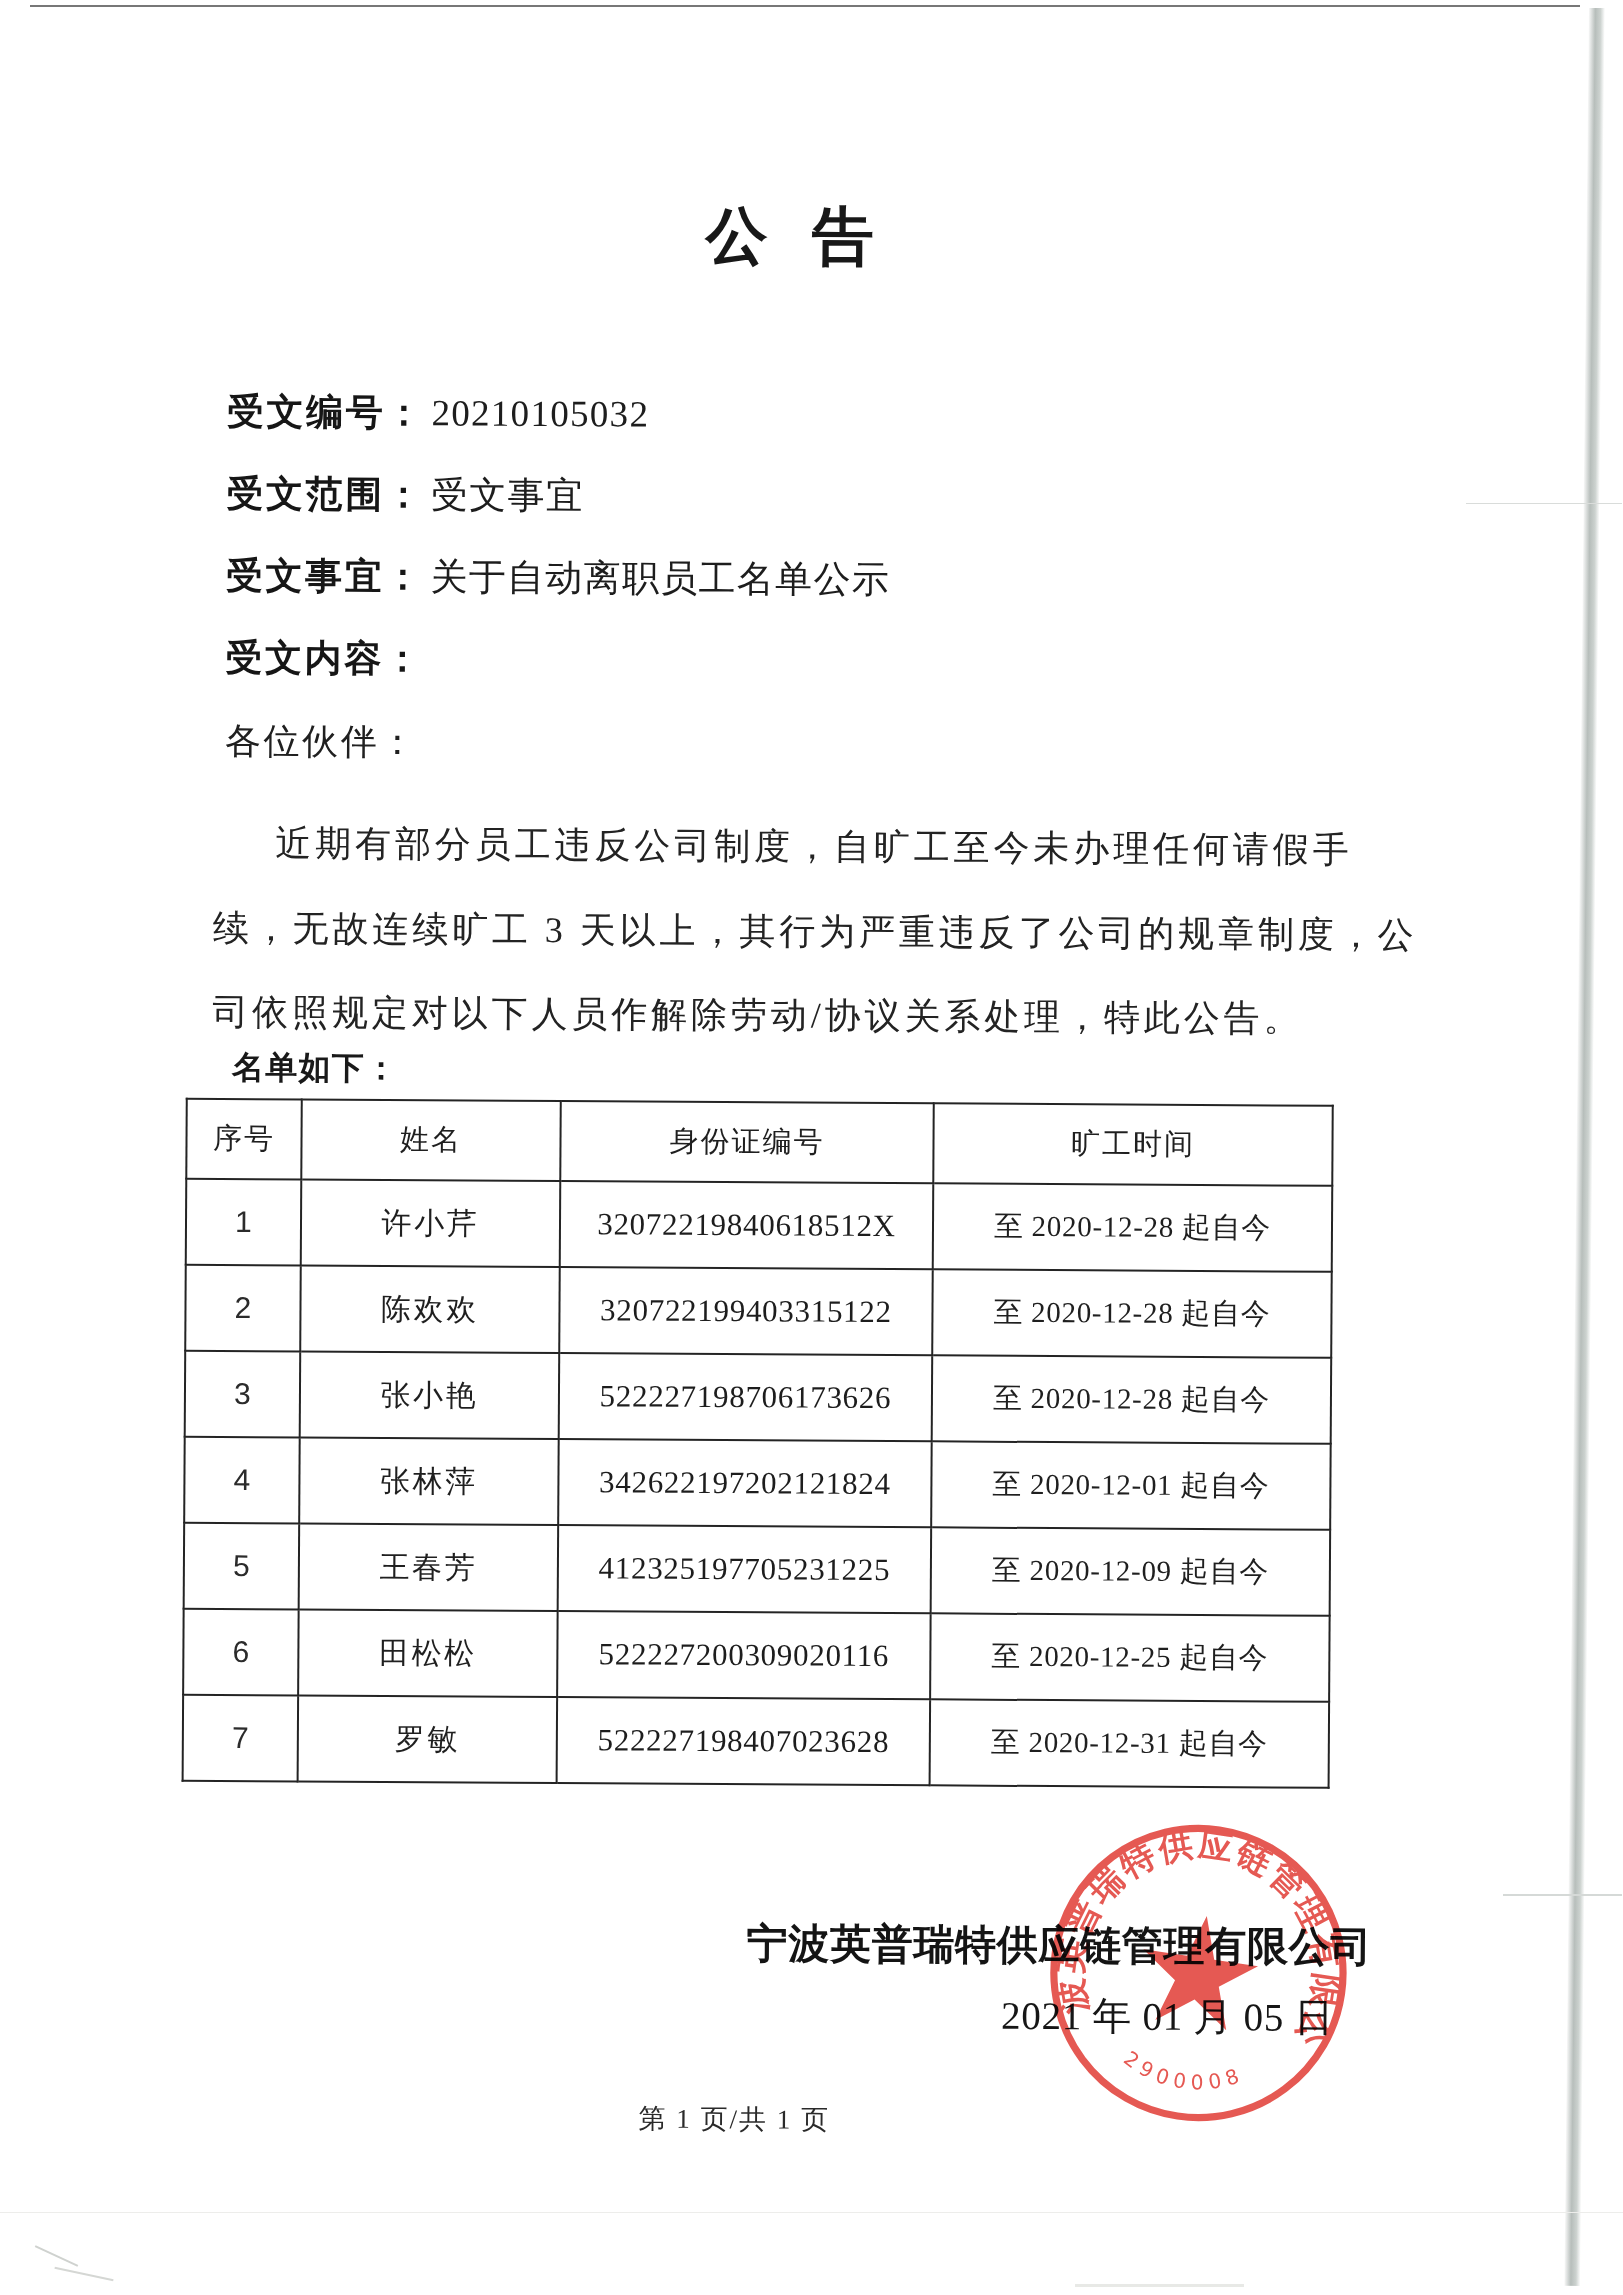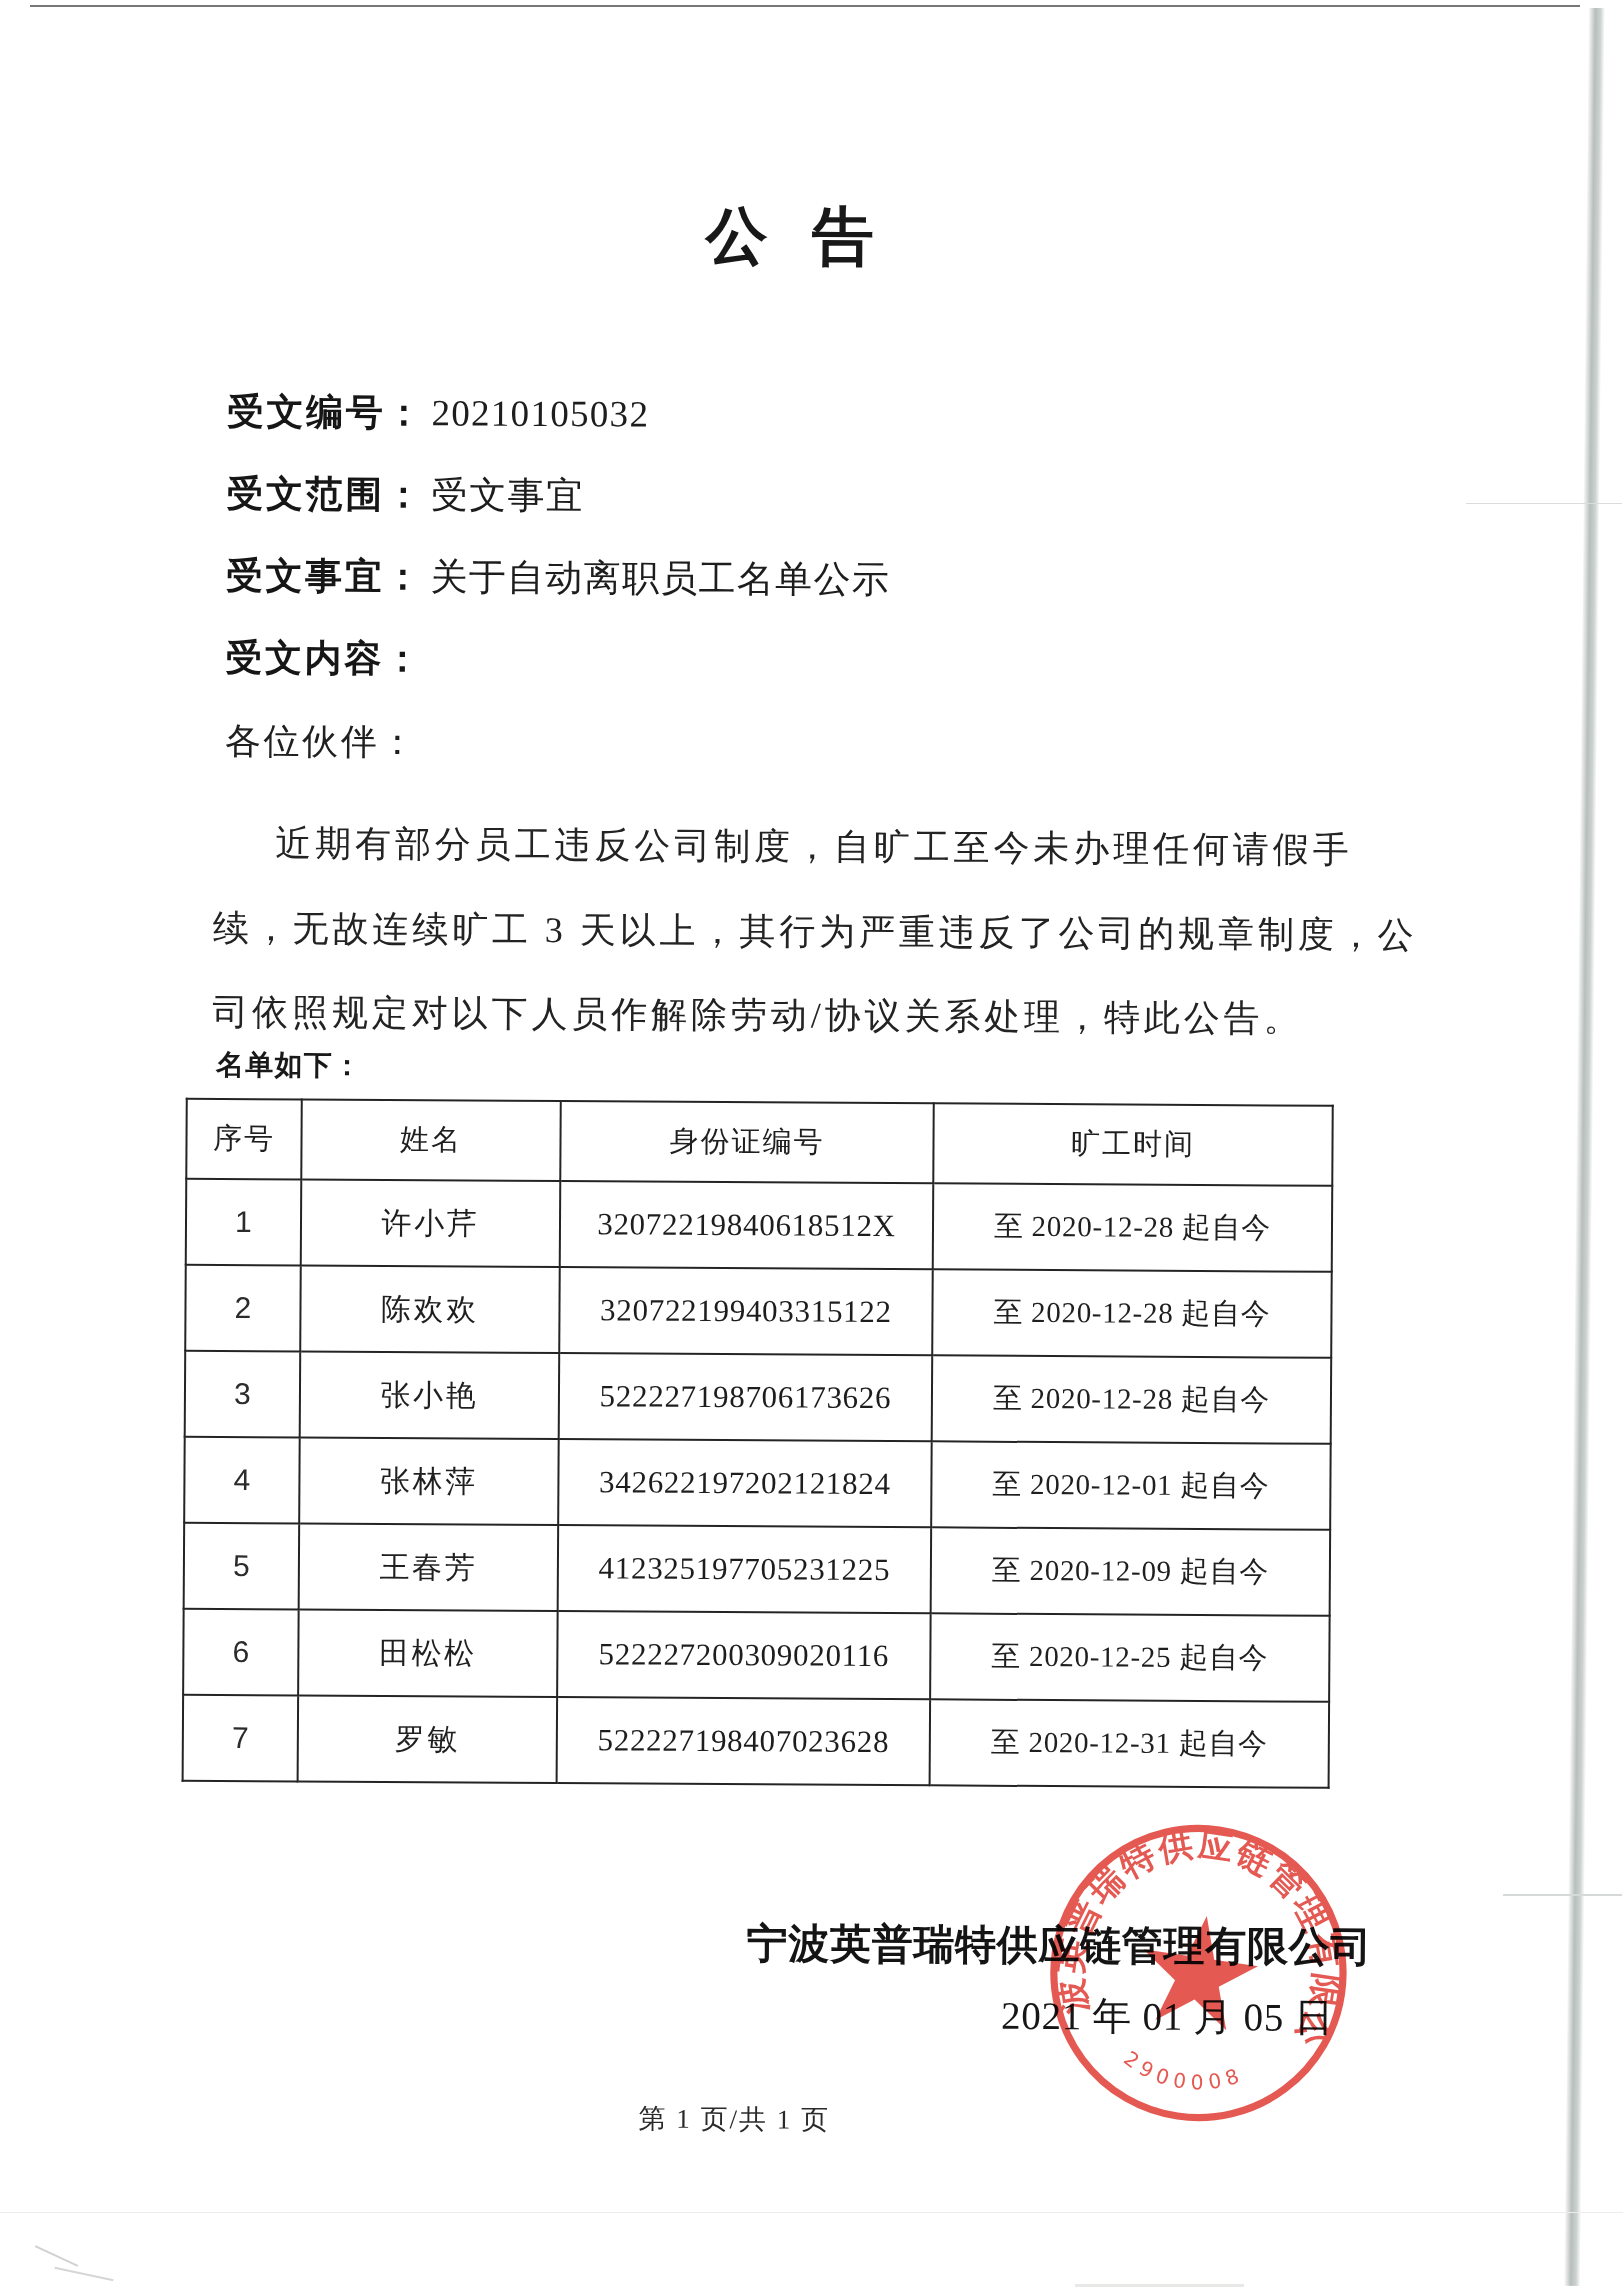--- a/index.html
+++ b/index.html
@@ -33,23 +33,23 @@
   .meta-value{margin-left:6.5px;color:#1d1d1d;}
   .salutation{
     position:absolute;left:227px;top:717px;
     font-size:36px;letter-spacing:2.6px;color:#202020;
   }
   .para-line{
     position:absolute;
     font-size:36px;letter-spacing:3.9px;white-space:nowrap;color:#232323;
   }
   .list-intro{
-    position:absolute;left:220px;top:1046px;
+    position:absolute;left:236px;top:1046px;
     font-family:"Liberation Sans","DejaVu Sans",sans-serif;
-    font-size:28px;font-weight:700;letter-spacing:1.3px;color:#191919;
+    font-size:32px;font-weight:700;letter-spacing:1.3px;color:#191919;
   }
   table.roster{
     position:absolute;left:190px;top:1098px;
     width:1145px;border-collapse:collapse;table-layout:fixed;
     background:transparent;
   }
   table.roster th,table.roster td{
     border:2px solid #242424;
     border-top-width:2.6px;border-bottom-width:2.6px;
     text-align:center;vertical-align:middle;

